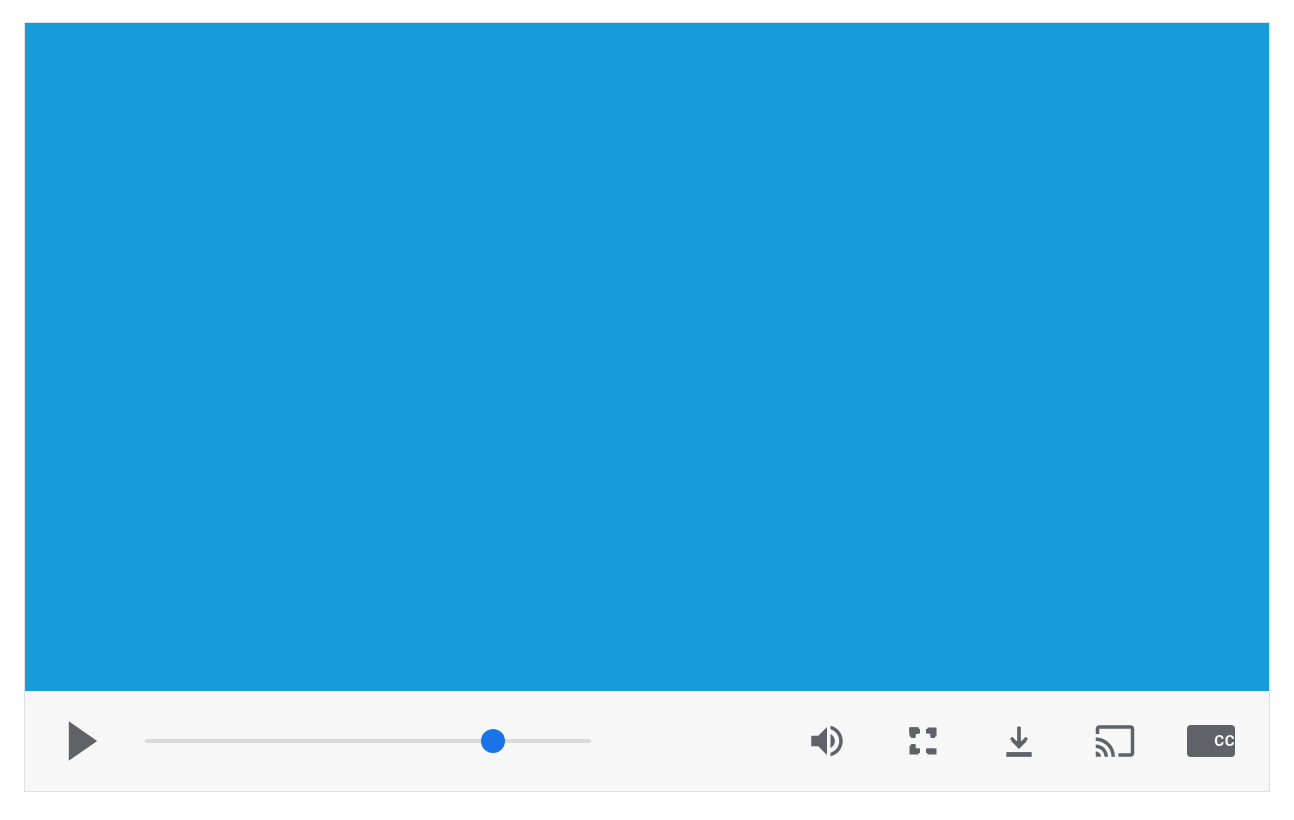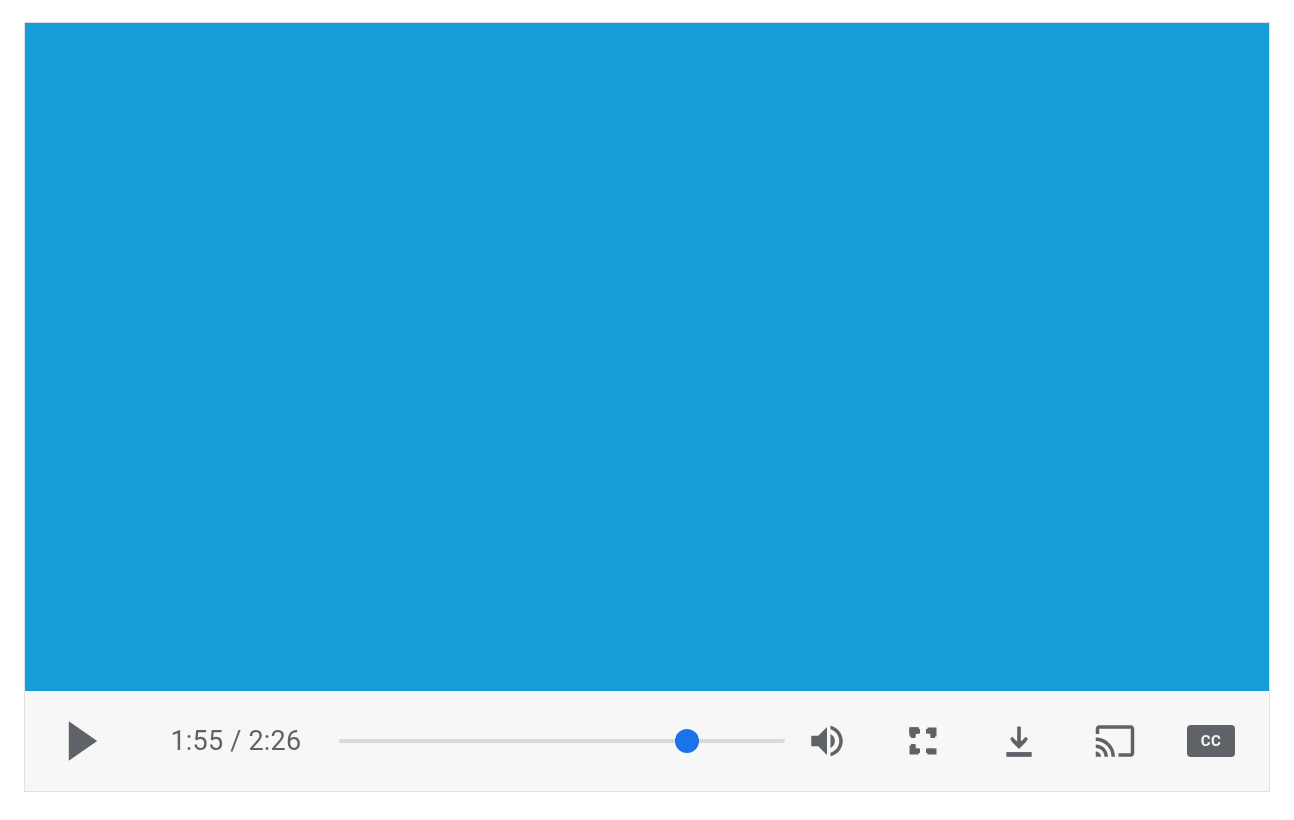--- a/index.html
+++ b/index.html
@@ -99,41 +99,38 @@
   .cc-badge {
     width: 52px;
     height: 32px;
     border-radius: 4px;
     background: #5f6368;
     color: #f7f7f7;
     font-size: 15px;
     font-weight: 700;
     display: flex;
     align-items: center;
-    justify-content: center;
+    justify-content: flex-end;
     letter-spacing: 0.5px;
   }
 </style>
 </head>
 <body>
 
 <div class="player">
   <div class="video-area"></div>
 
   <div class="controls">
 
     <div class="ctrl-btn">
       <svg width="34" height="40" viewBox="0 0 24 28">
         <path class="icon" d="M2 0 L22 14 L2 28 Z"></path>
       </svg>
     </div>
 
-    <div class="time">
-      <span>1:55</span><span> / </span><span>2:26</span>
-    </div>
 
     <div class="progress-wrap">
       <div class="progress-track">
         <div class="progress-fill" id="prog-fill" style="width: 78%;"></div>
       </div>
       <div class="progress-thumb" id="prog-thumb" style="left: 78%;"></div>
     </div>
 
     <div class="spacer"></div>
 

